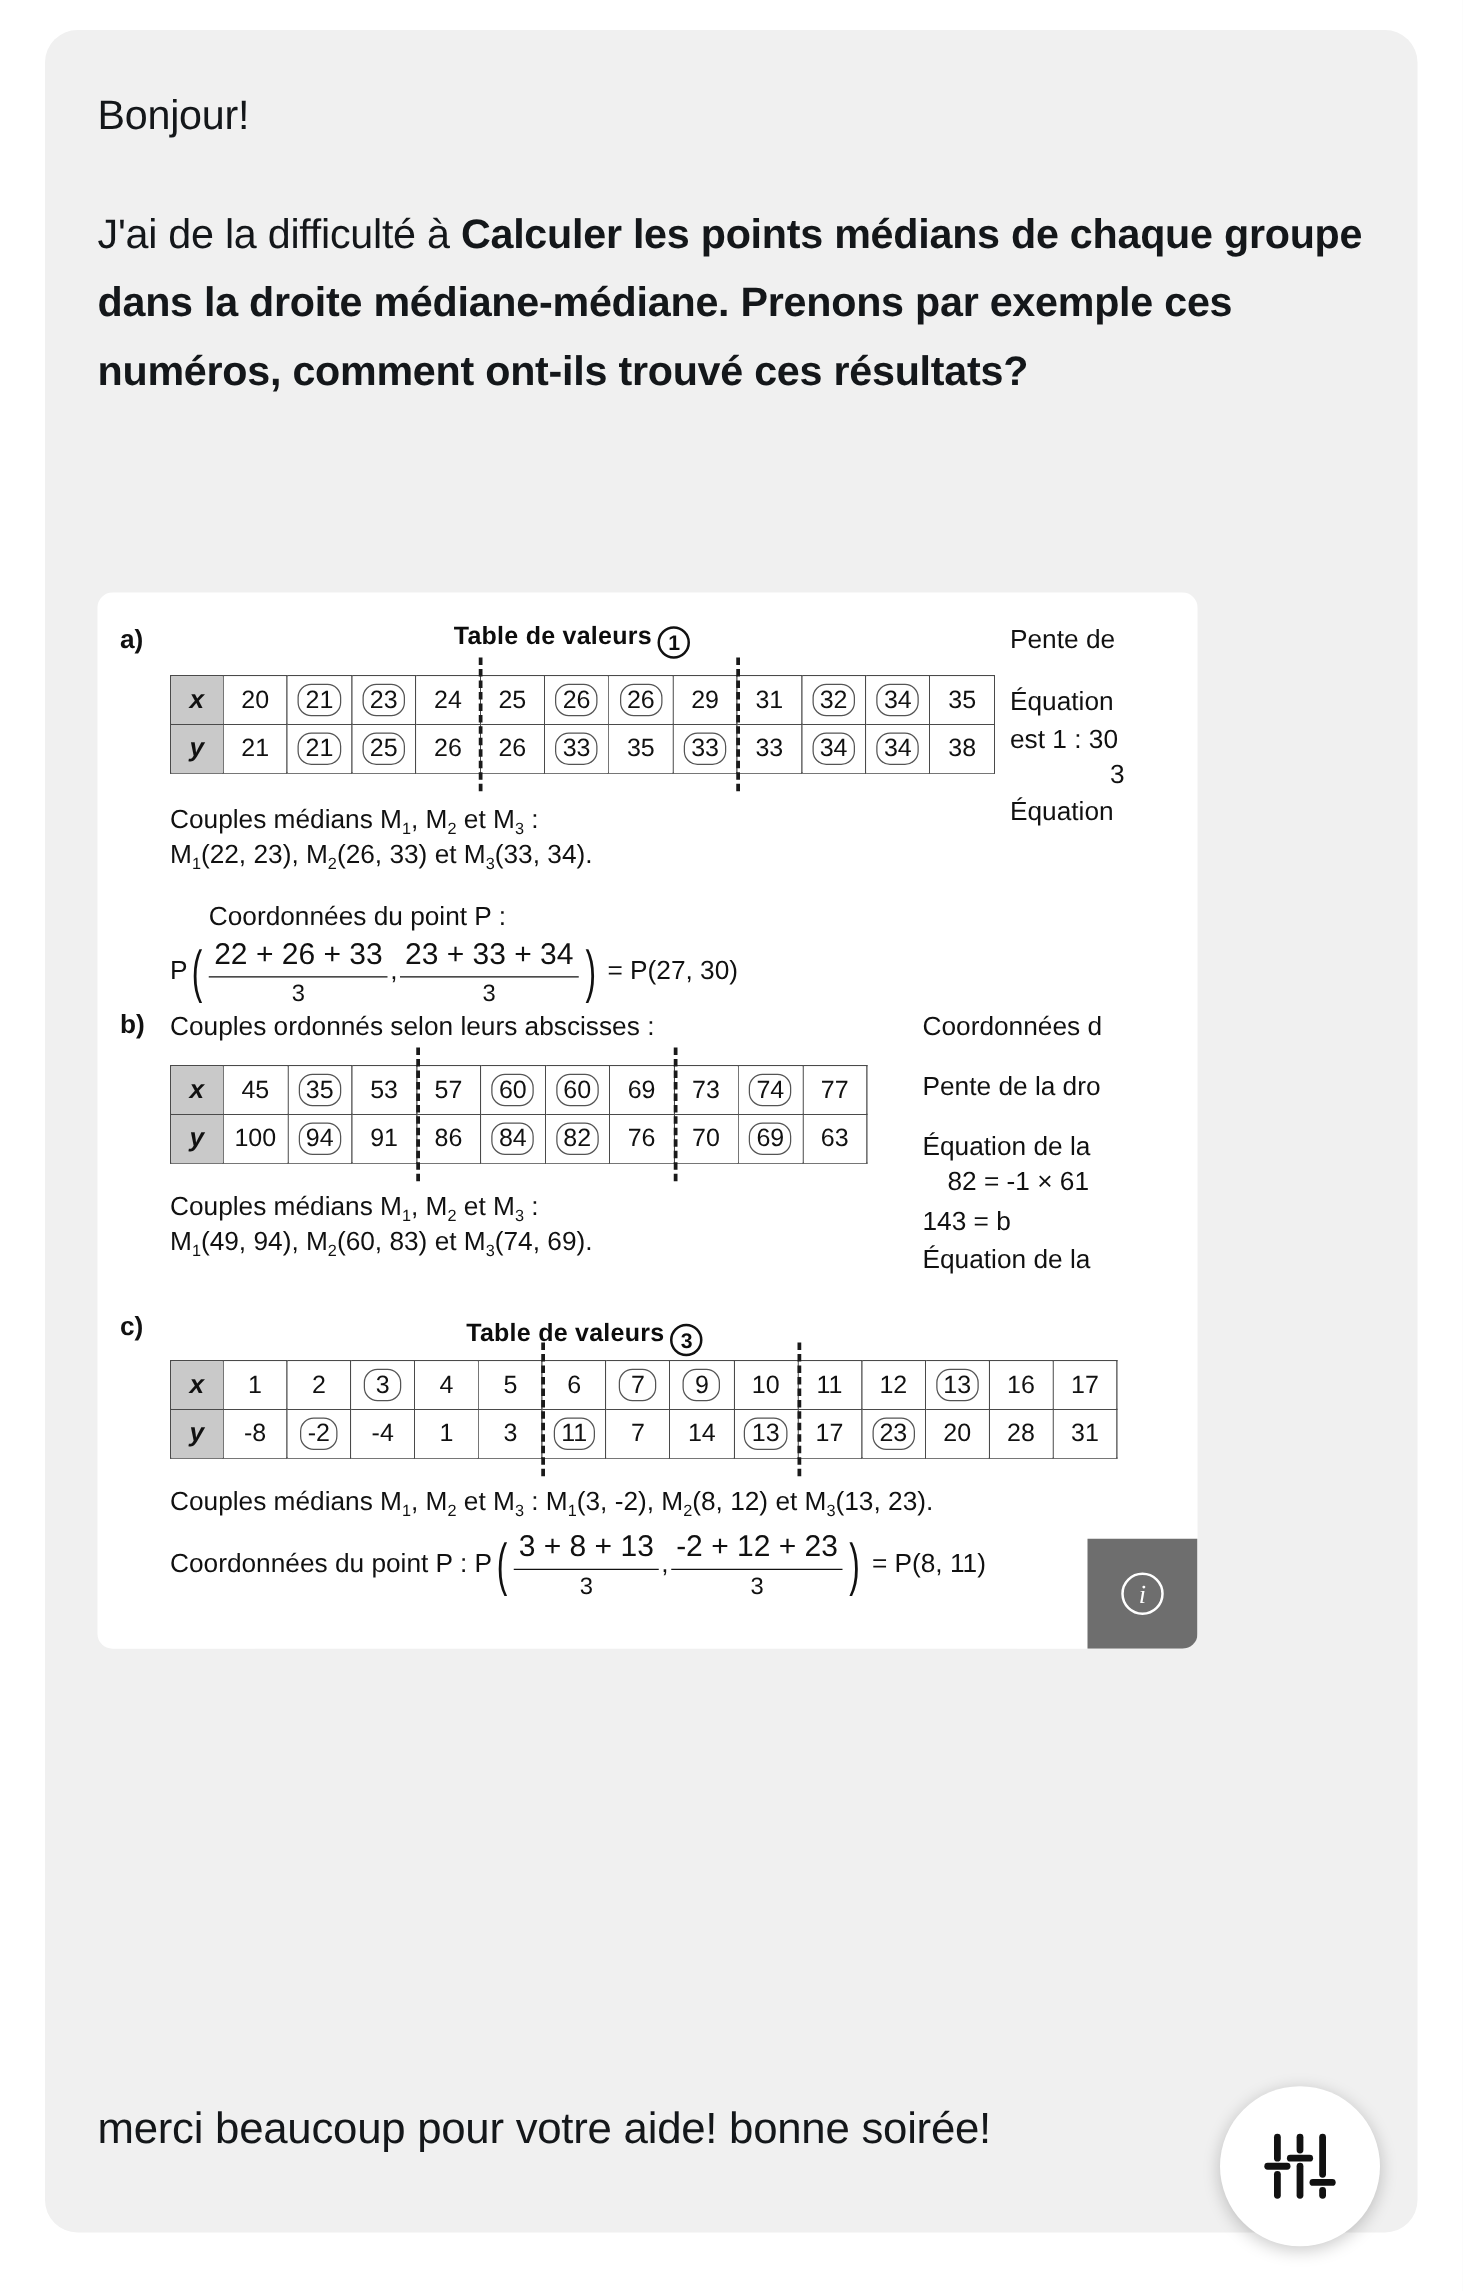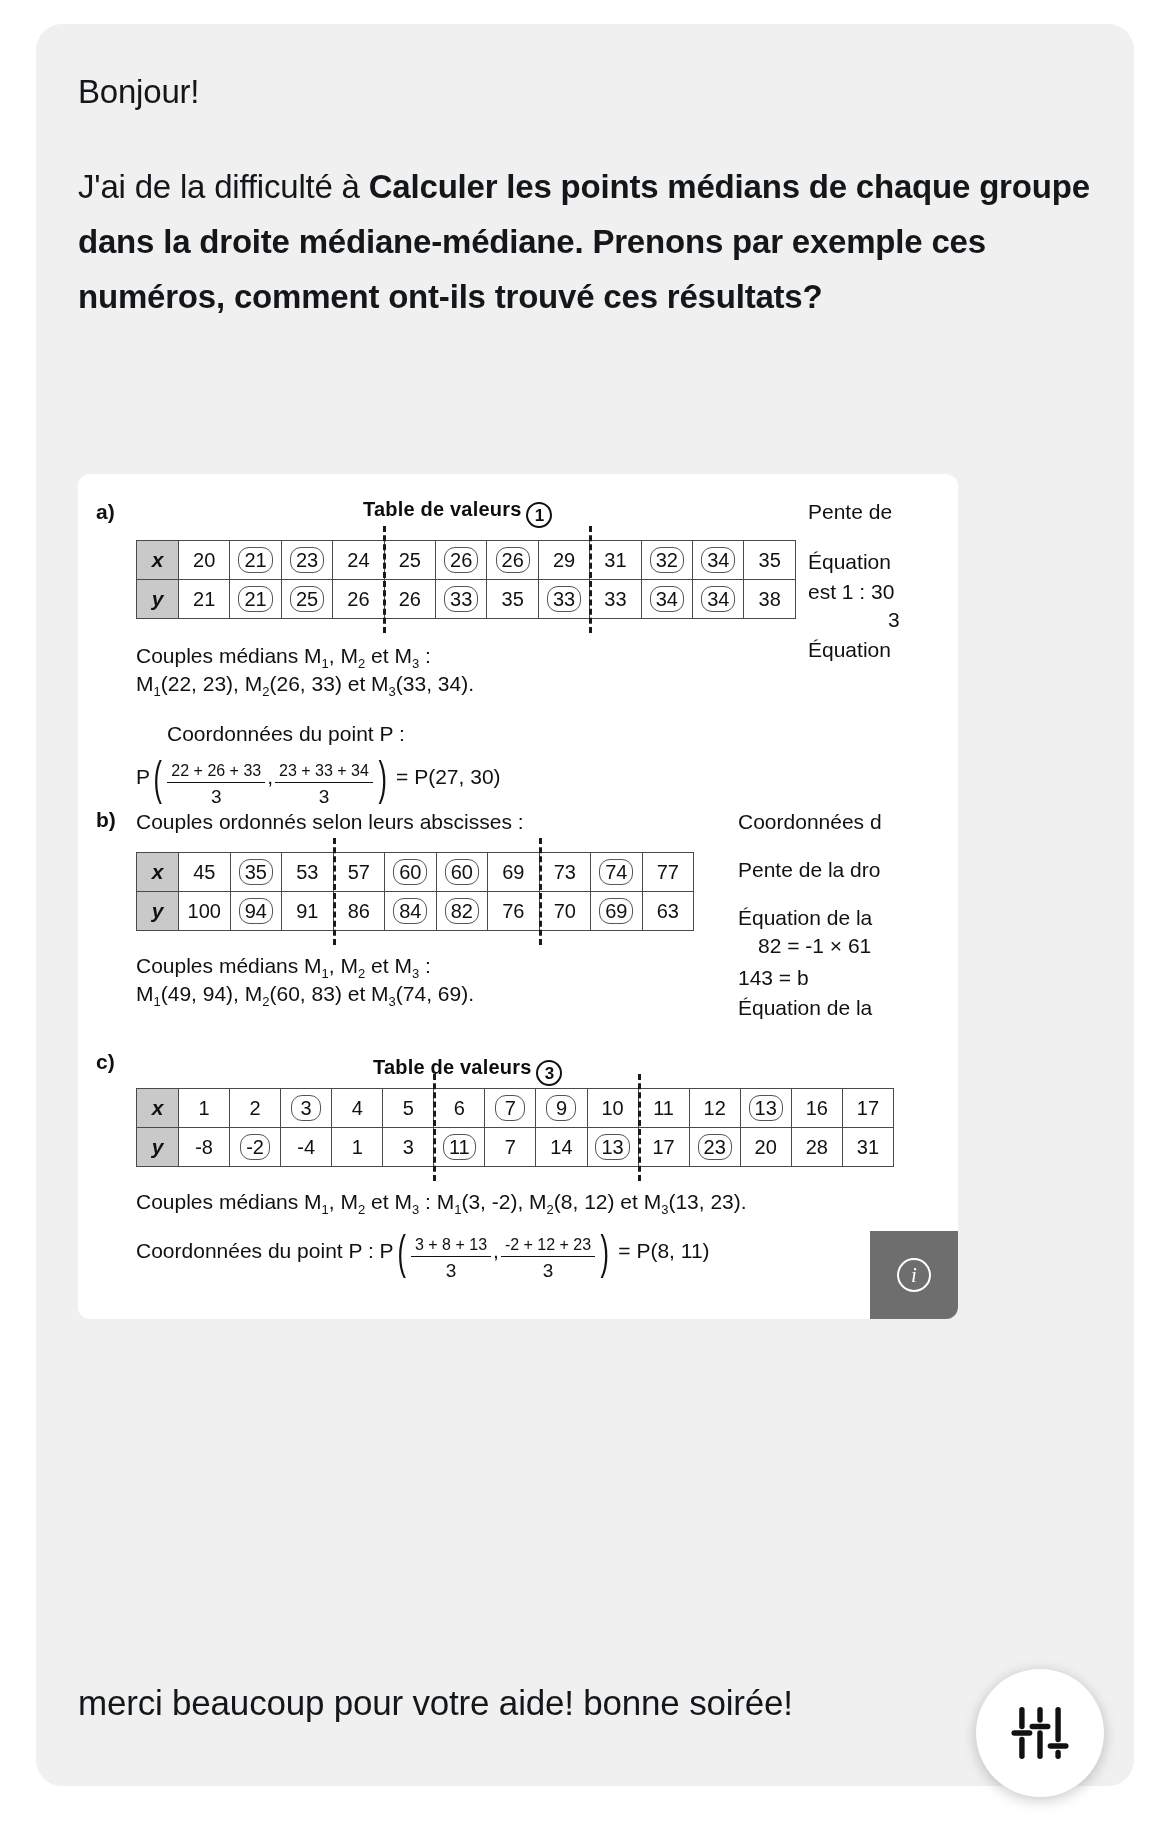--- a/index.html
+++ b/index.html
@@ -150,22 +150,21 @@
   .frac {
     display: inline-block;
     text-align: center;
     vertical-align: middle;
     margin: 0 2px;
   }
   .frac .num {
     display: block;
     padding: 0 4px 1px 4px;
     border-bottom: 1.6px solid #111;
-    font-size: 16px;
-    margin-top: 12px;
+    font-size: 24px;
   }
   .frac .den { display: block; font-size: 19px; padding-top: 1px; }
   .paren {
     display: inline-block;
     font-size: 46px;
     font-weight: 300;
     vertical-align: middle;
     transform: scaleX(0.55);
     line-height: 0.8;
   }

